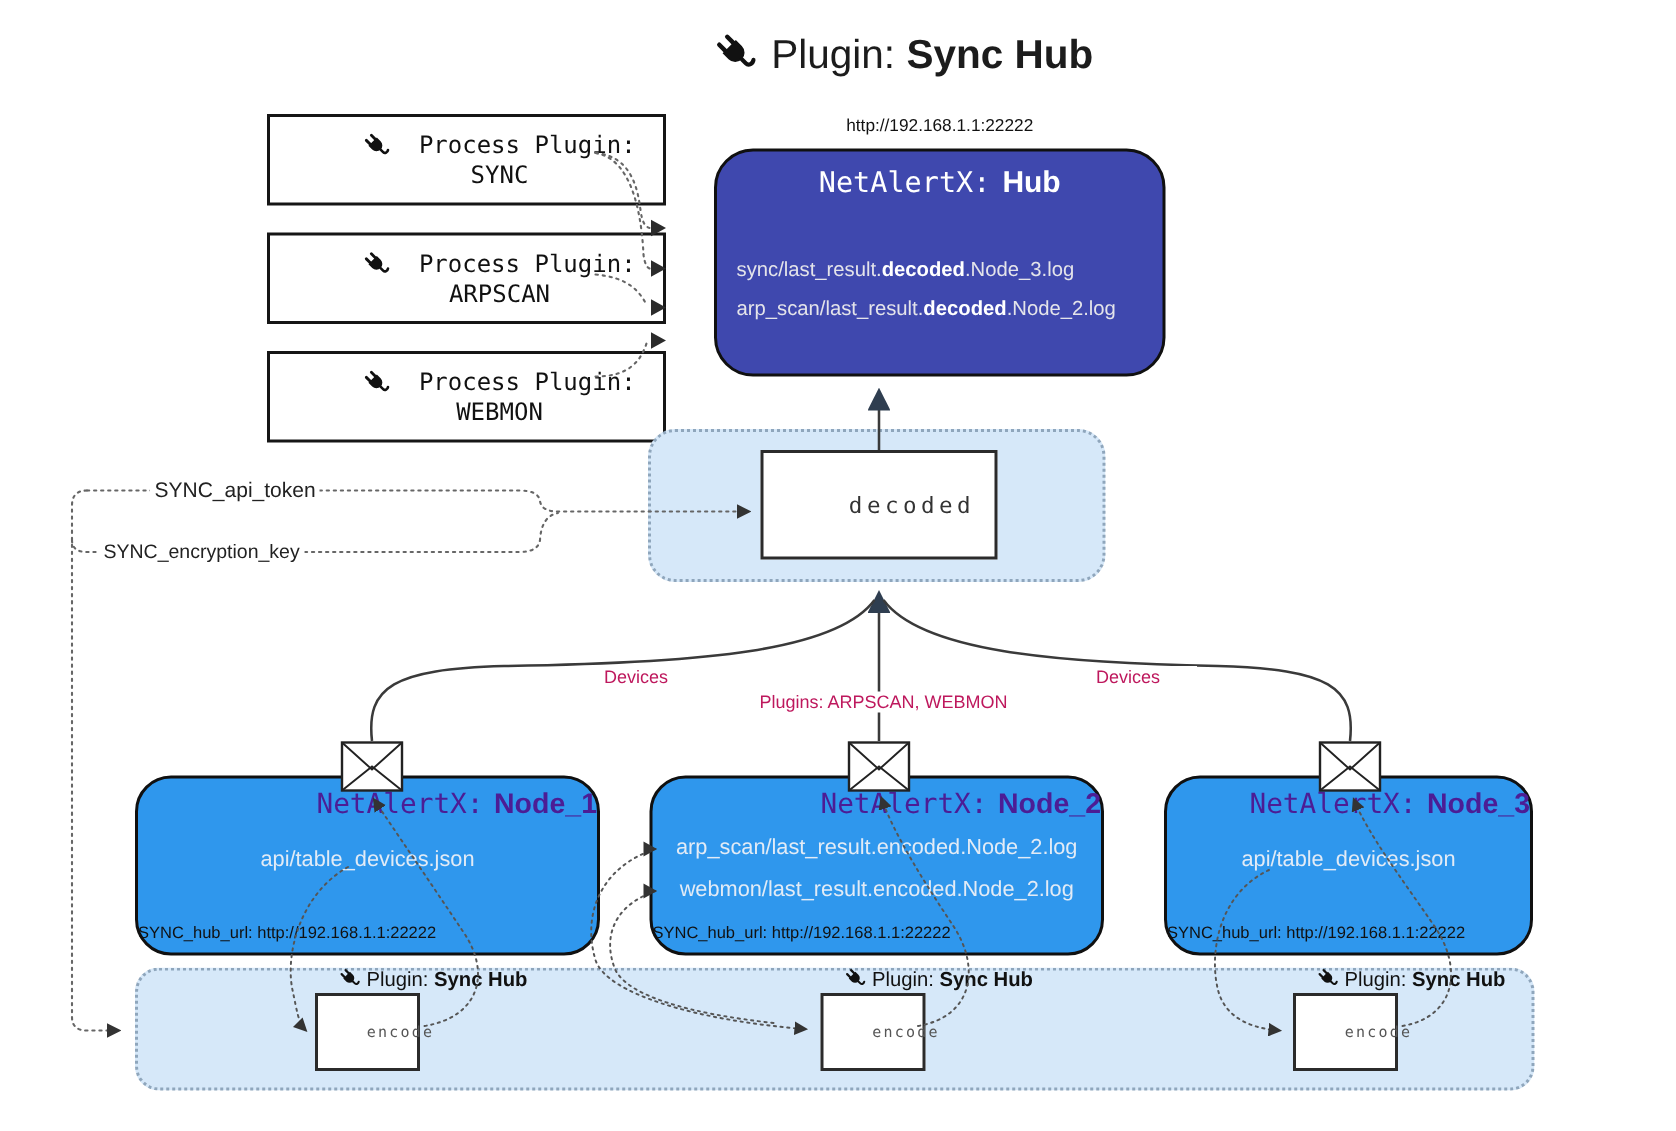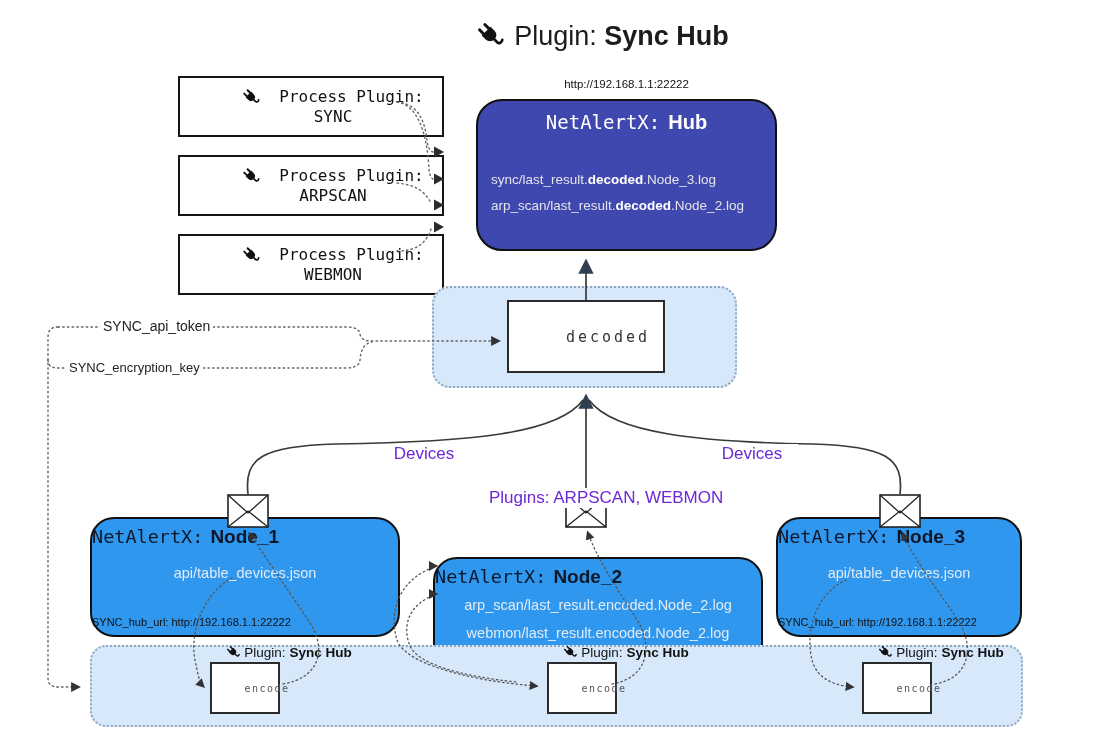--- a/index.html
+++ b/index.html
@@ -33,34 +33,34 @@
   .hub-item b{color:#fff;}
 
   
   #decode-band{left:432px;top:286px;width:305px;height:102px;background:#D6E8F9;
                border:2px dotted #8FA6BC;border-radius:18px;box-sizing:border-box;}
   #decode-box{left:507px;top:300px;width:158px;height:73px;background:#fff;border:2px solid #2b2b2b;
               box-sizing:border-box;display:flex;align-items:center;justify-content:center;
               font-family:"DejaVu Sans Mono",monospace;font-size:15px;letter-spacing:3px;color:#333;}
 
   
-  .line-label{background:#fff;padding:0 3px;font-size:17px;color:#6d28d9;white-space:nowrap;z-index:6;}
+  .line-label{background:#fff;padding:0 3px;font-size:12px;color:#be185d;white-space:nowrap;z-index:6;}
   #lbl-token{left:100px;top:318px;font-size:14px;color:#222;}
   #lbl-key{left:66px;top:360px;font-size:13px;color:#222;}
   #lbl-dev-left{left:378px;top:444px;width:86px;text-align:center;}
   #lbl-dev-right{left:706px;top:444px;width:86px;text-align:center;}
-  #lbl-plugins{left:486px;top:488px;width:200px;}
+  #lbl-plugins{left:486px;top:461px;width:200px;text-align:center;}
 
   
   .node-box{top:517px;height:120px;background:#2F97ED;border:2.5px solid #101010;border-radius:24px;
             box-sizing:border-box;}
   #node-1{left:90px;width:310px;}
-  #node-2{left:433px;width:330px;margin-top:40px;}
+  #node-2{left:433px;width:303px;}
   #node-3{left:776px;width:246px;}
-  .node-title{position:absolute;left:0;top:7px;width:100%;text-align:left;color:#0f172a;white-space:nowrap;}
+  .node-title{position:absolute;left:0;top:7px;width:100%;text-align:right;color:#4c1d95;white-space:nowrap;}
   .node-title .mono{font-size:18.5px;}
   .node-title b{font-size:19px;margin-left:7px;}
   .node-item{position:absolute;left:0;width:100%;text-align:center;font-size:14.5px;color:#e2ebf6;white-space:nowrap;}
   .node-url{position:absolute;left:0;bottom:7px;width:100%;text-align:left;font-size:11px;color:#111;}
 
   
   #bottom-band{left:90px;top:645px;width:933px;height:82px;background:#D6E8F9;
                border:2px dotted #8FA6BC;border-radius:16px;box-sizing:border-box;}
   .encode-box{top:662px;width:70px;height:52px;background:#fff;border:2px solid #2b2b2b;box-sizing:border-box;
               display:flex;align-items:center;justify-content:center;

